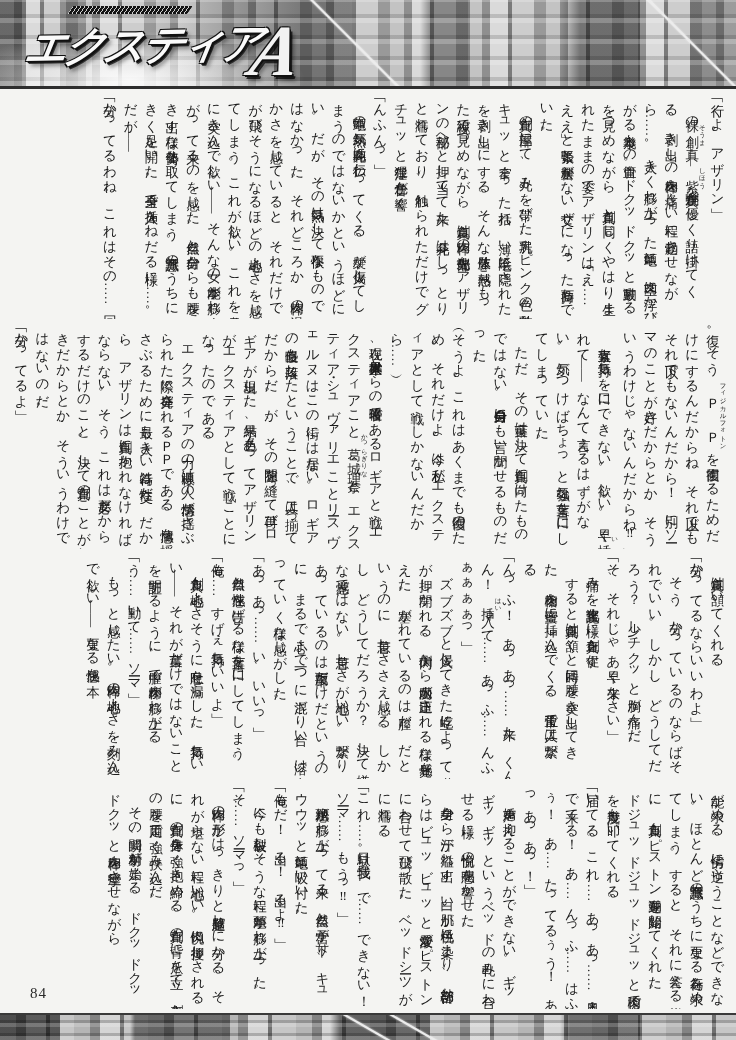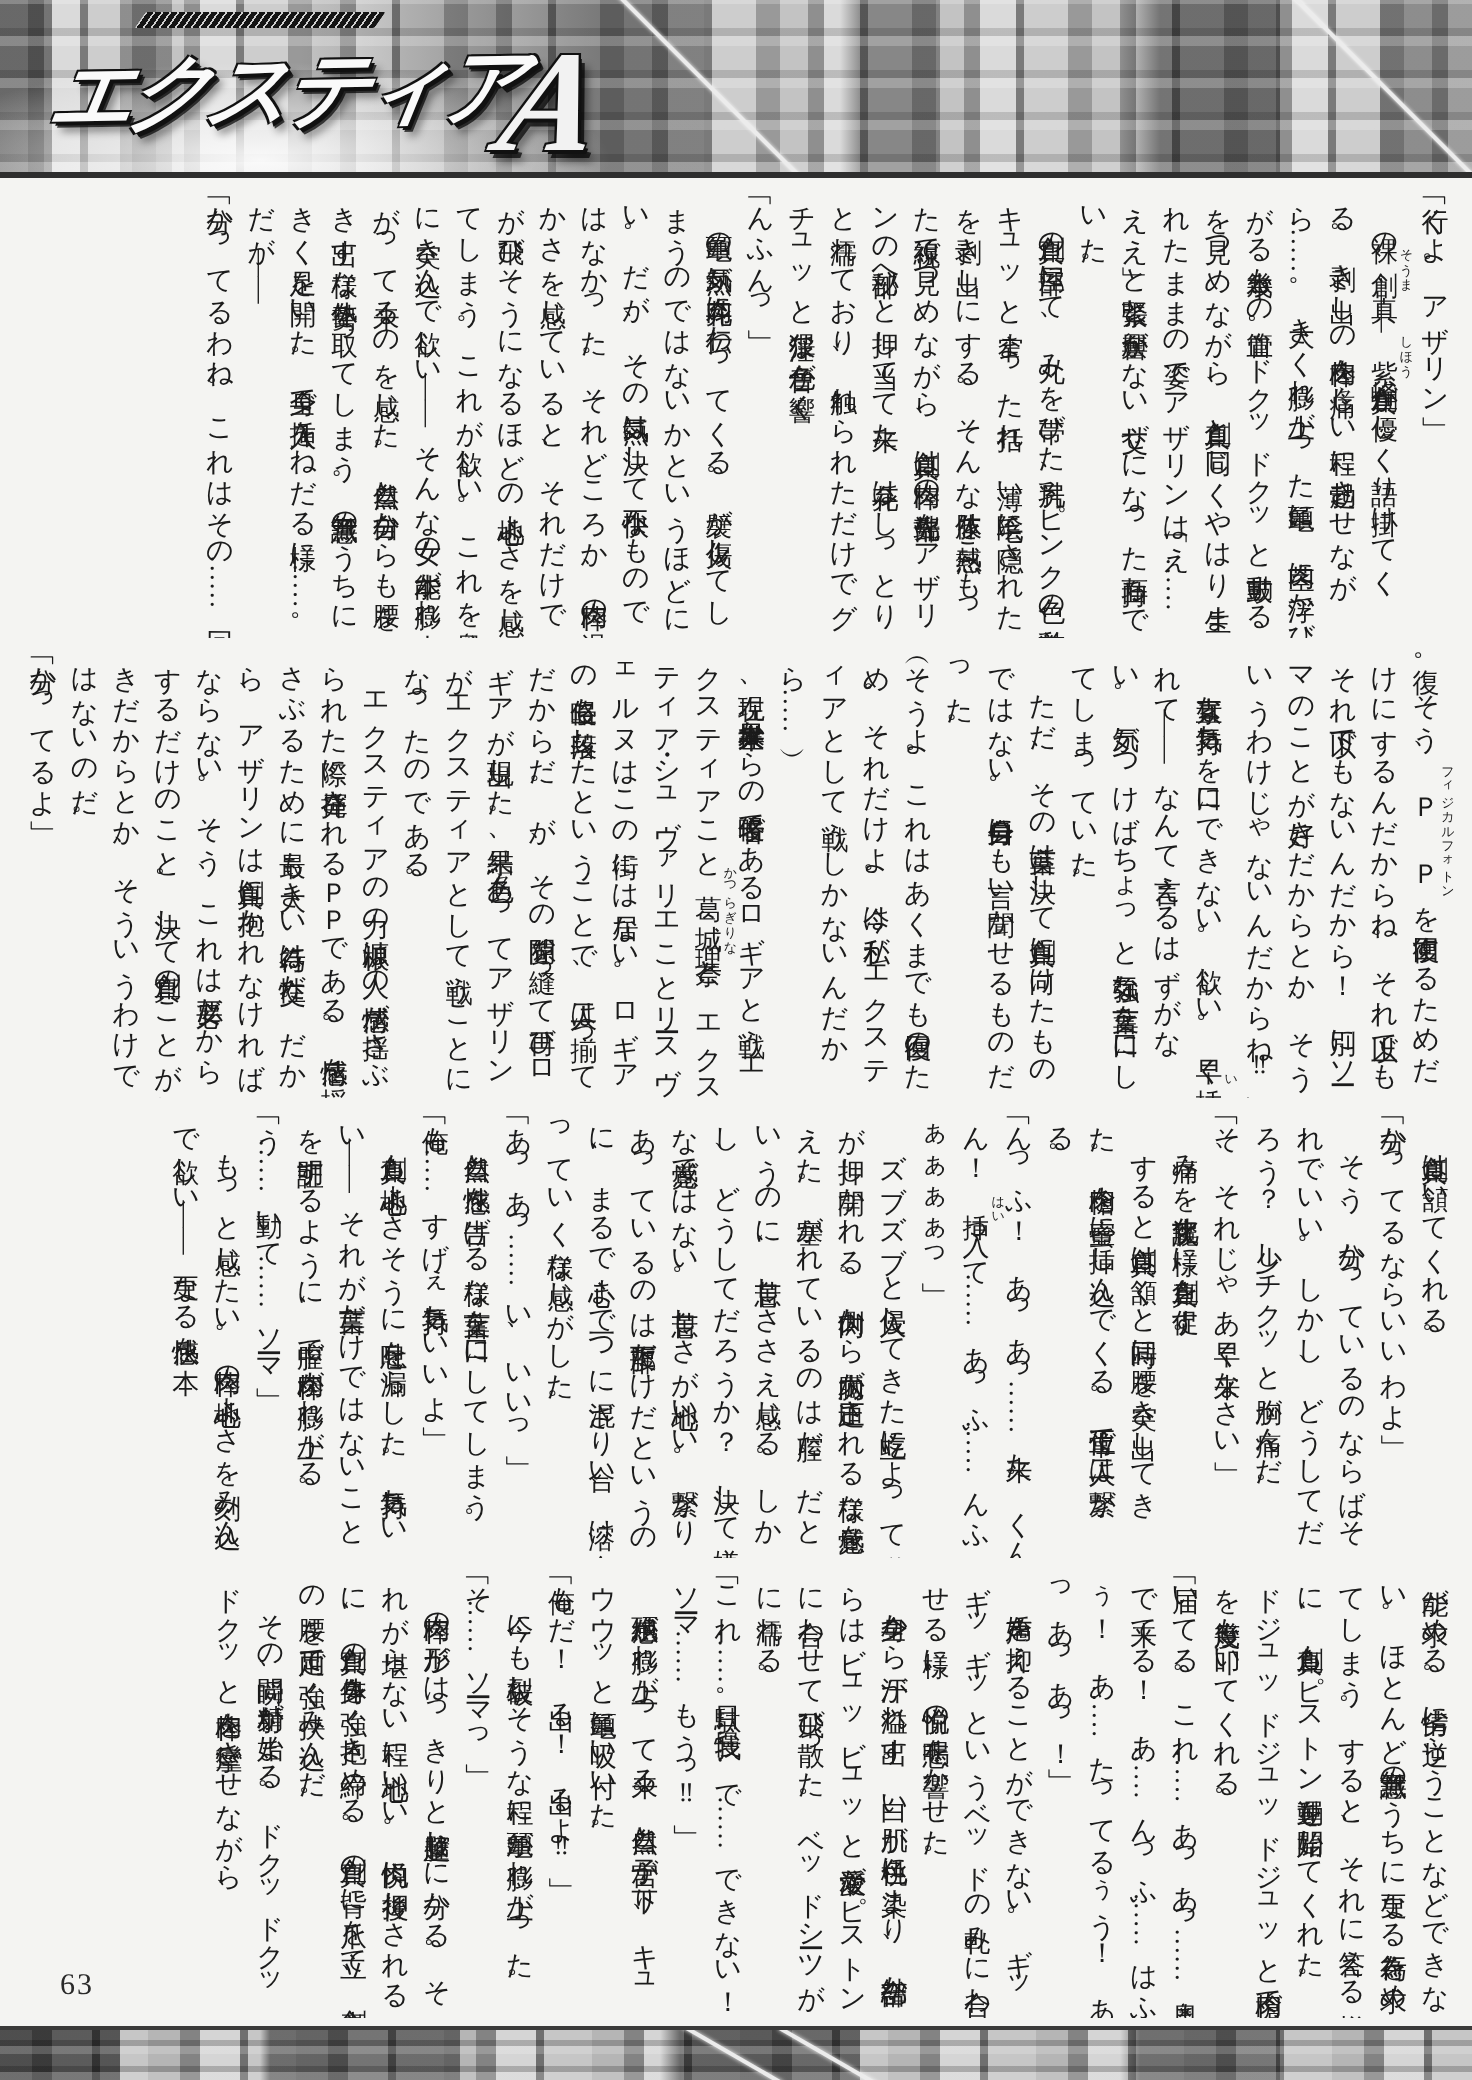--- a/index.html
+++ b/index.html
@@ -138,20 +138,20 @@
         <p>「これ……駄目。我慢……で……できない！　ソーマ……もうっ‼」</p>
         <p>　絶頂感が膨れ上がって来る。自然と子宮が下り、キュウウッと亀頭に吸い付いた。</p>
         <p>「俺もだ！　出る！　出るよ‼」</p>
         <p>　今にも破裂しそうな程に亀頭が膨れ上がった。</p>
         <p>「そ……ソーマっ」</p>
         <p>　肉棒の形がはっきりと膣壁越しに分かる。それが堪らない程に心地いい。肉悦に後押しされる様に、創真の身体を強く抱き締める。創真の背に爪を立て、創真の腰を両足で強く挟み込んだ。</p>
         <p>　その瞬間、射精が始まる。ドクッドクッドクッと肉棒を痙攣させながら、</p>
       </section>
   </main>
 
-  <div class="page-number">63</div>
+  <div class="page-number">84</div>
 
   <footer class="strip">
     <div class="diag d3"></div>
     <div class="diag d4"></div>
   </footer>
 
 </div>
 
 </body></html>

